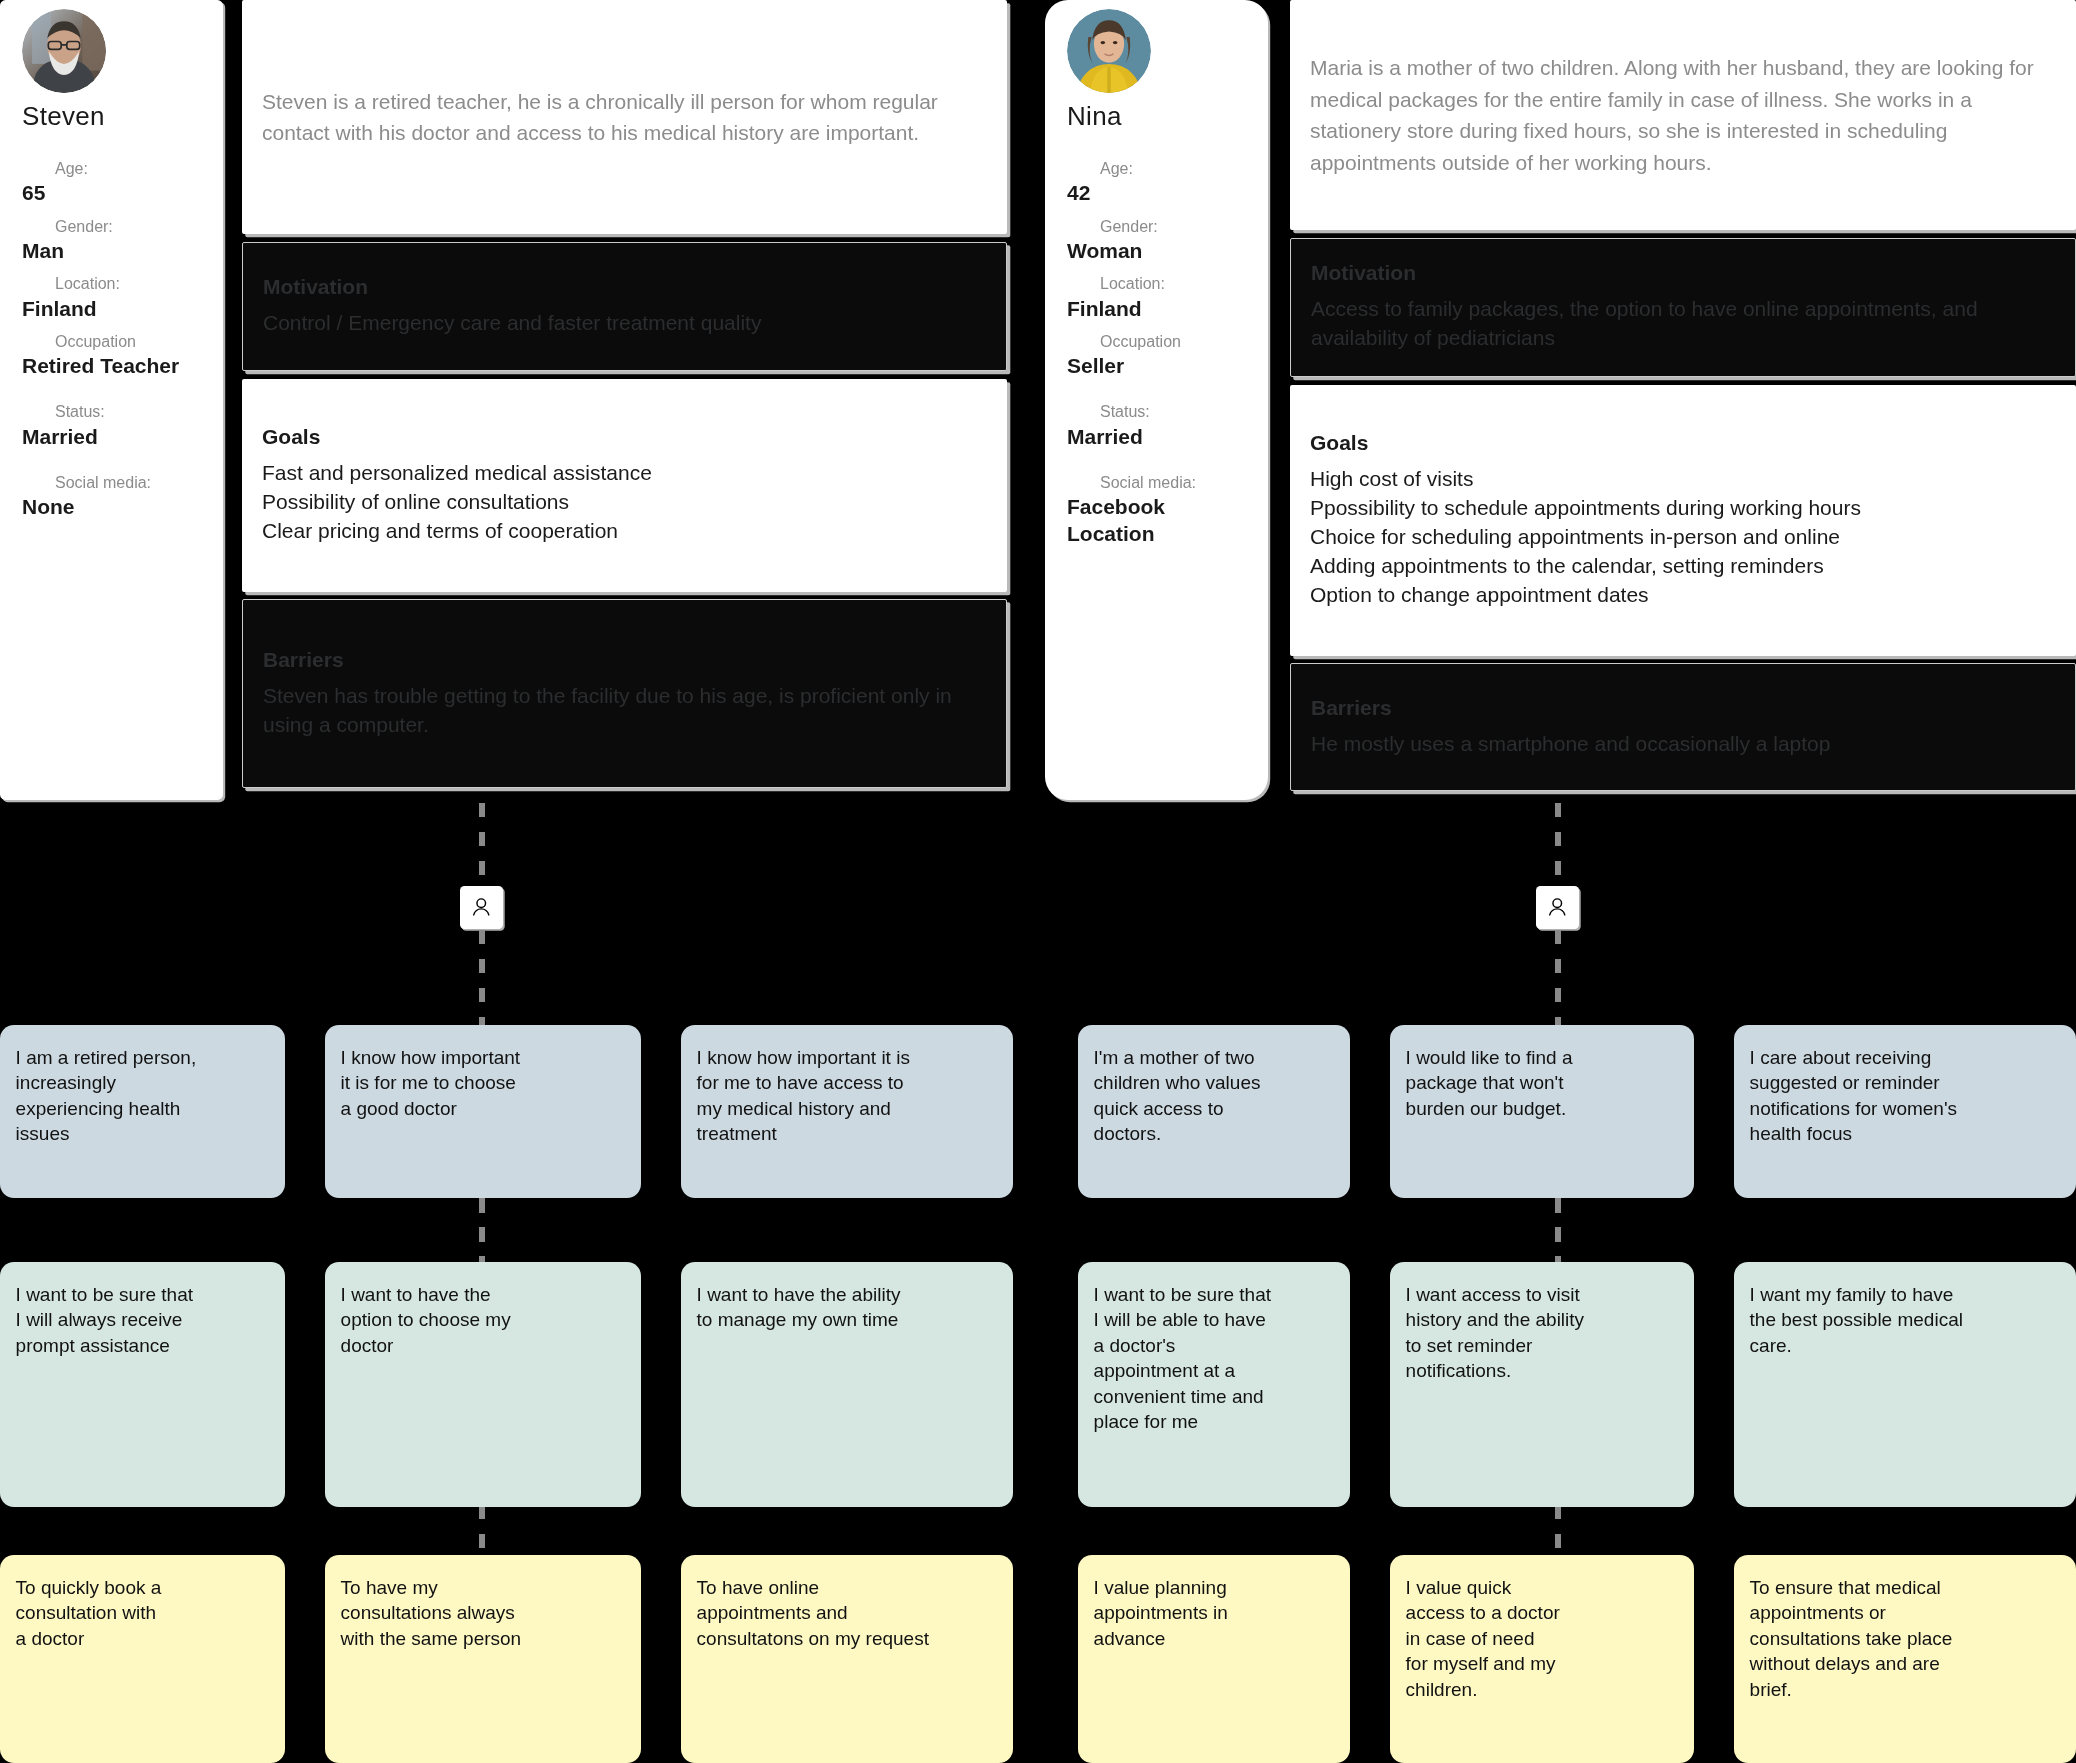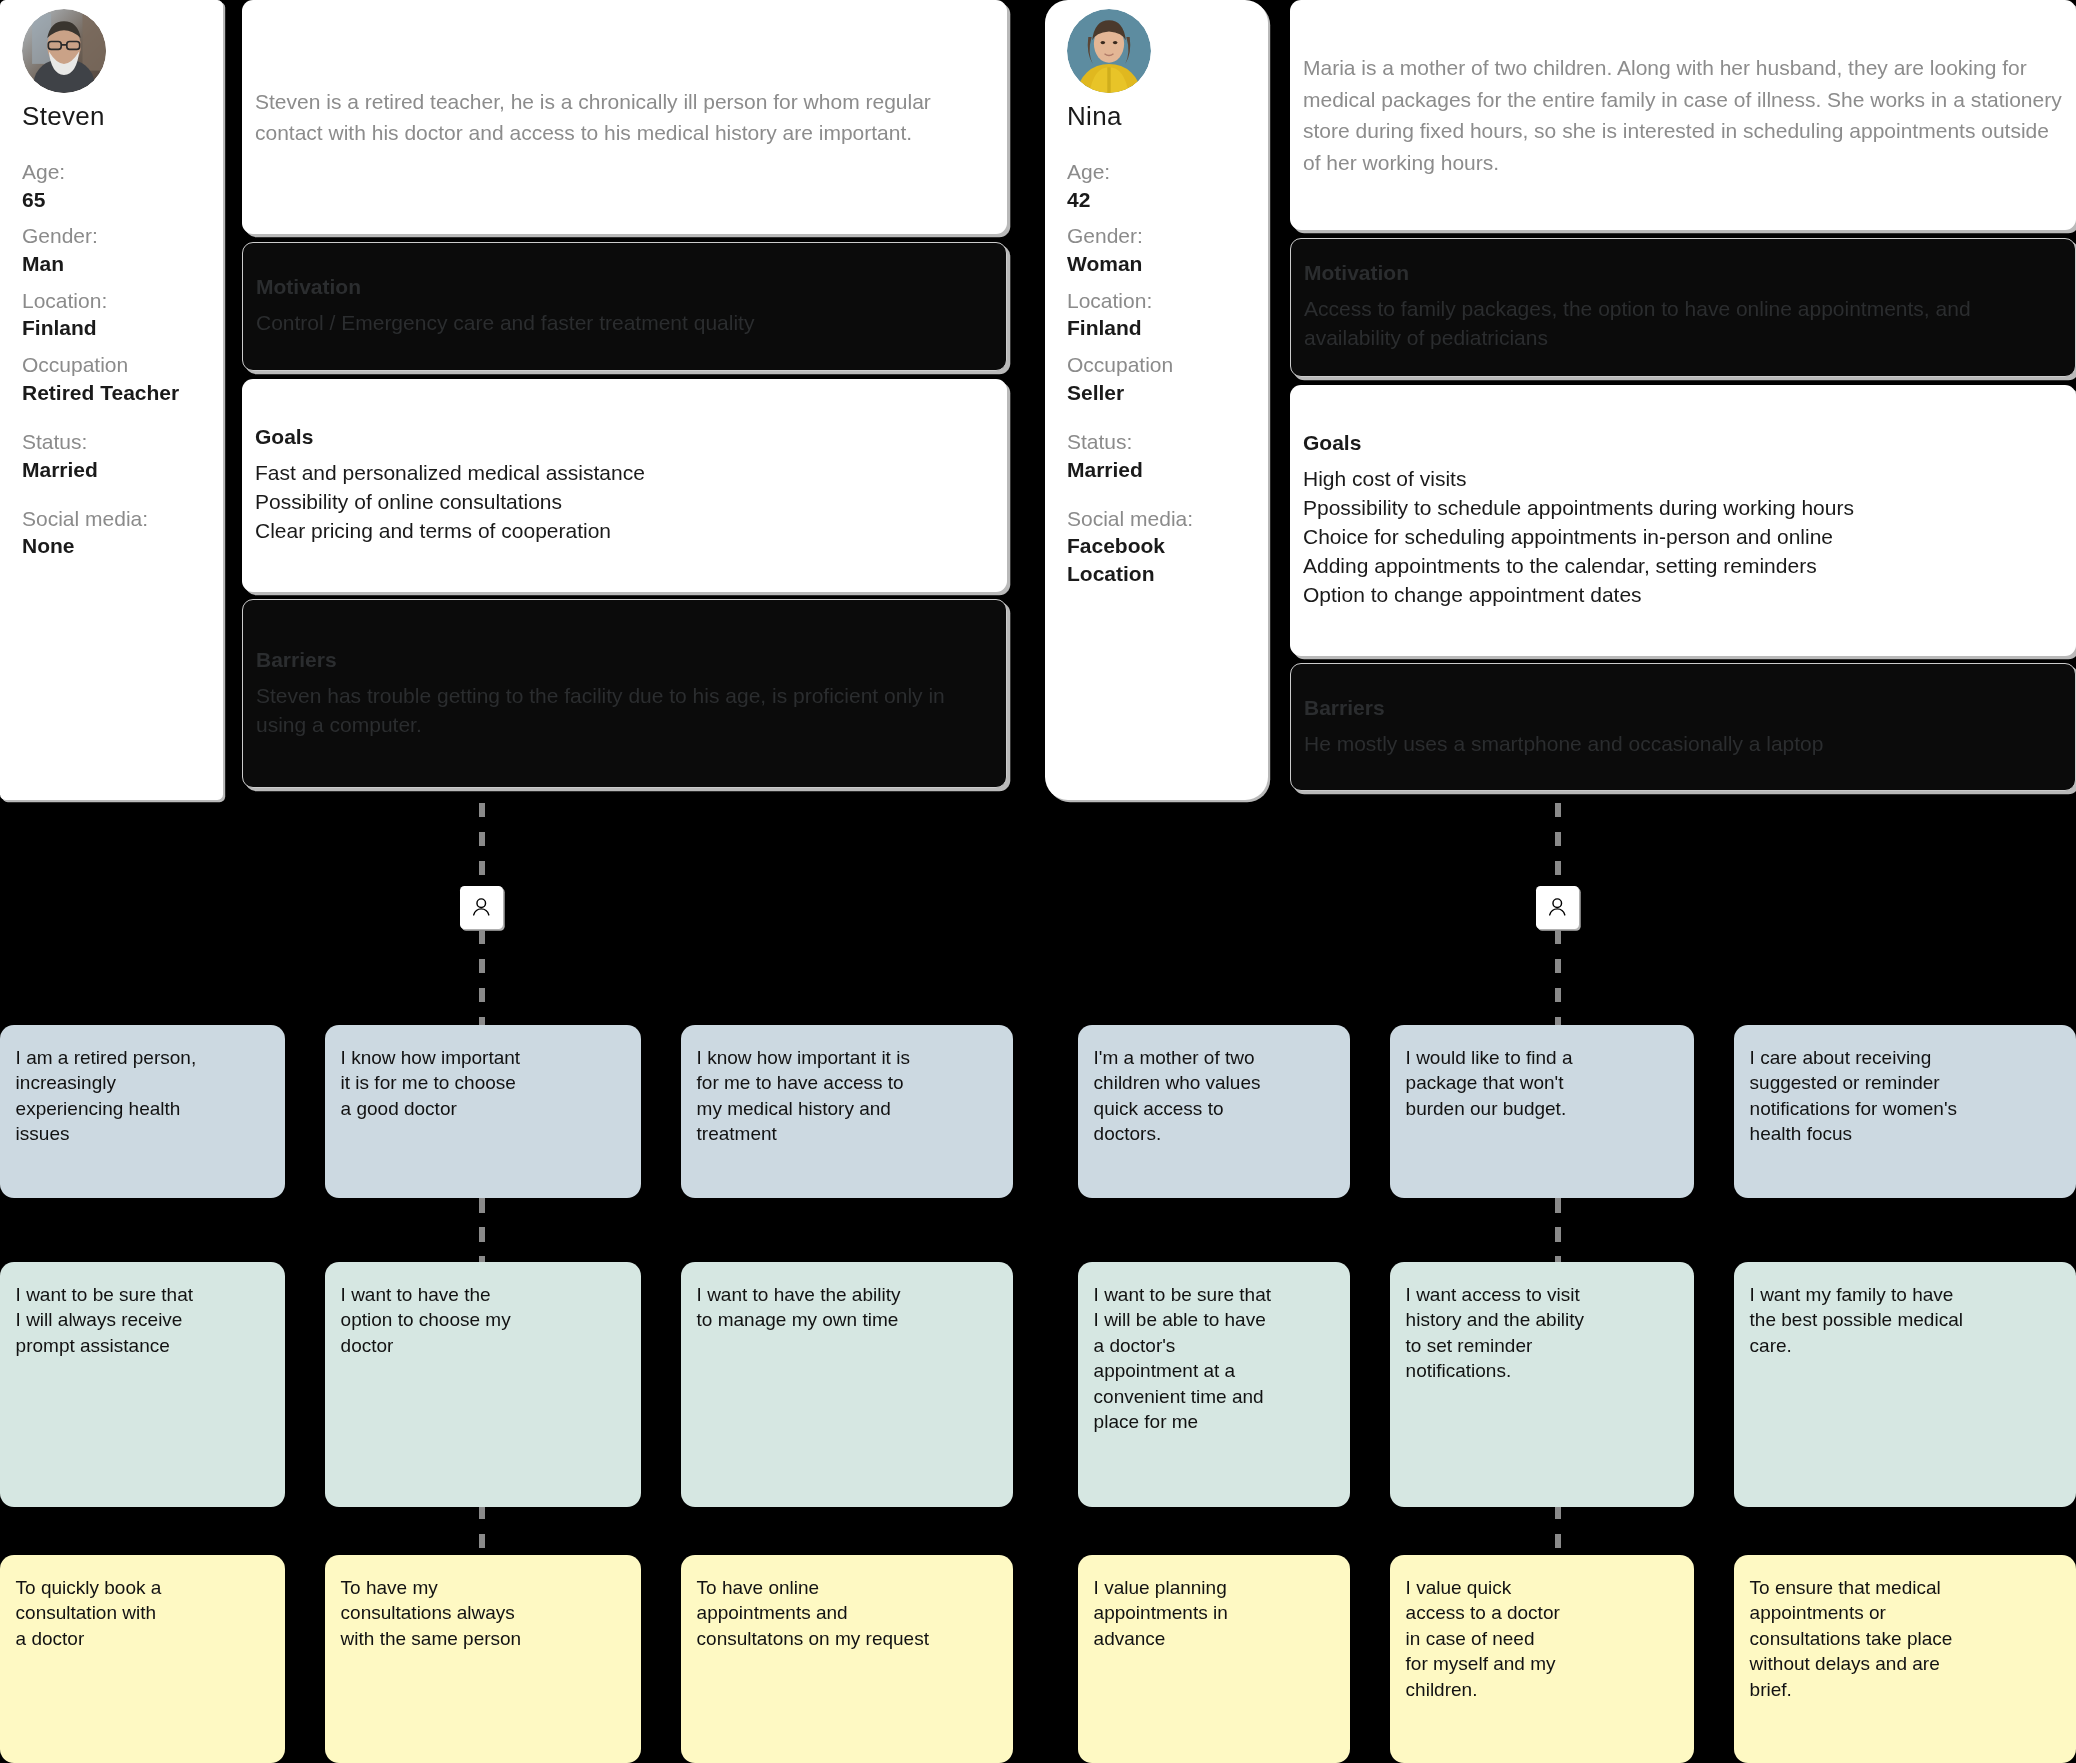--- a/index.html
+++ b/index.html
@@ -28,36 +28,36 @@
     flex: 0 0 auto;
   }
   .persona.right .profile-card { margin-left: 22px; width: 223px; border-radius: 23px; }
   .avatar {
     width: 84px; height: 84px; border-radius: 50%;
     overflow: hidden; margin-bottom: 7.8px; flex: 0 0 auto;
     position: relative;
   }
   .avatar svg { display:block; width:84px; height:84px; }
   .persona-name { font-size: 26px; color: #1a1a1a; font-weight: 400; margin-bottom: 26px; letter-spacing: 0.3px; }
-  .field-label { font-size: 21px; color: #8b8b8b; font-weight: 400; line-height: 1.32; }
+  .field-label { font-size: 16px; color: #8b8b8b; font-weight: 400; line-height: 1.32; margin-left: 33px; }
   .field-value { font-size: 21px; color: #1a1a1a; font-weight: 700; line-height: 1.32; margin-bottom: 9px; }
   .field-value.tight { margin-bottom: 0; }
   .gap-lg { height: 12.3px; }
 
   
   .persona-content {
     flex: 1 1 auto; display: flex; flex-direction: column;
     margin-left: 19px; margin-right: 15.6px; height: 800px;
   }
   .persona.right .persona-content { margin-left: 22px; margin-right: 0; }
 
   .pcard {
-    border-radius: 11px;
+    border-radius: 2px;
     box-shadow: 3.3px 3.3px 0 0 #b9b9b9;
-    padding: 19px 13px;
+    padding: 19px 20px;
     margin-bottom: 7.8px;
     overflow: hidden;
   }
   .pcard.white { background: #ffffff; }
   .pcard.dark  { background: #0b0b0b; border: 1.1px solid #cccccc; }
 
   .pcard .desc { font-size: 21px; line-height: 1.5; color: #8c8c8c; }
   .pcard .head { font-size: 21px; font-weight: 700; color: #1a1a1a; margin-bottom: 10px; }
   .pcard .line { font-size: 21px; line-height: 1.38; color: #1a1a1a; }
   

